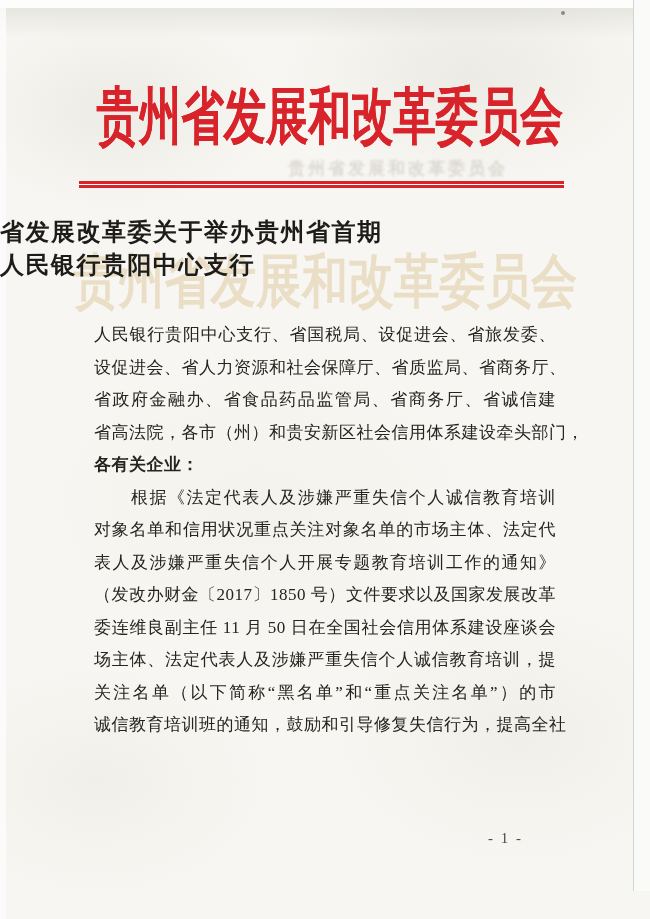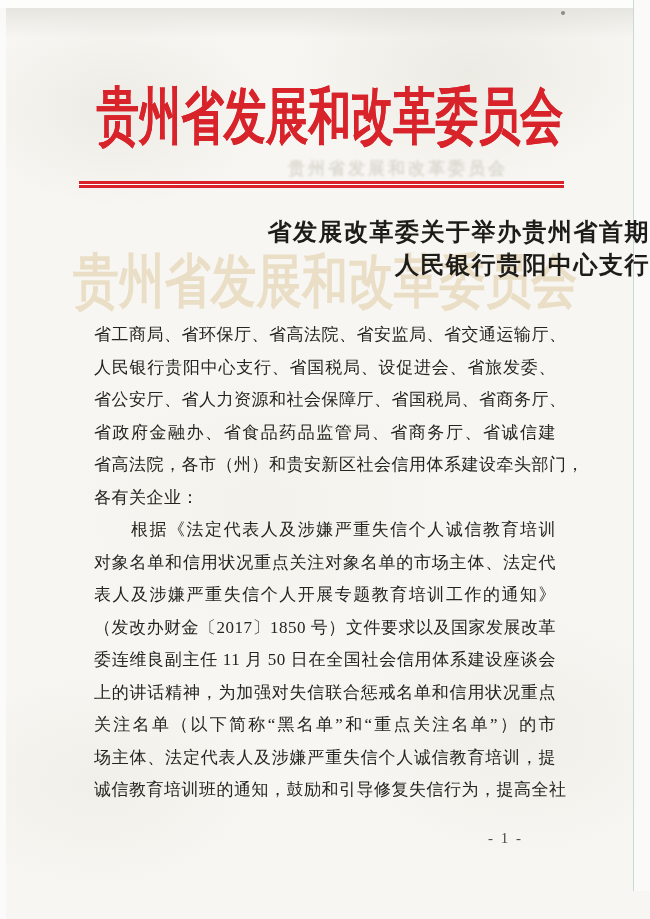--- a/index.html
+++ b/index.html
@@ -93,21 +93,21 @@
     filter: blur(0.6px);
     white-space: nowrap;
     transform: scaleX(0.79);
     transform-origin: 50% 50%;
   }
 
   
   .doc-title {
     position: absolute;
     top: 216px; left: 0; width: 650px;
-    text-align: right;
+    text-align: left;
     font-size: 24px;
     font-weight: 700;
     color: #1e1c19;
     line-height: 33px;
     letter-spacing: 1.5px;
   }
 
   
   .doc-body {
     position: absolute;
@@ -117,20 +117,21 @@
     line-height: 32.5px;
     letter-spacing: 0.5px;
   }
   .doc-body .bline {
     text-align: justify;
     text-align-last: justify;
     white-space: nowrap;
   }
   .doc-body .bline.no-just {
     text-align-last: left;
+    font-weight: bold;
   }
 
   
   .page-number {
     position: absolute;
     top: 830px; left: 488px;
     font-size: 15px;
     color: #4a4a4a;
     letter-spacing: 2px;
     white-space: nowrap;
@@ -154,32 +155,30 @@
   <div class="ghost-main">贵州省发展和改革委员会</div>
 
   <div class="red-rule"></div>
 
   <div class="doc-title">
     <div>省发展改革委关于举办贵州省首期</div>
     <div>人民银行贵阳中心支行</div>
   </div>
 
   <div class="doc-body">
-    <div class="bline">省工商局、省环保厅、省高法院、省安监局、省交通运输厅、</div>
     <div class="bline">人民银行贵阳中心支行、省国税局、设促进会、省旅发委、</div>
-    <div class="bline">省公安厅、省人力资源和社会保障厅、省国税局、省商务厅、</div>
+    <div class="bline">设促进会、省人力资源和社会保障厅、省质监局、省商务厅、</div>
     <div class="bline">省政府金融办、省食品药品监管局、省商务厅、省诚信建</div>
     <div class="bline">省高法院，各市（州）和贵安新区社会信用体系建设牵头部门，</div>
     <div class="bline no-just">各有关企业：</div>
     <div class="bline">　　根据《法定代表人及涉嫌严重失信个人诚信教育培训</div>
     <div class="bline">对象名单和信用状况重点关注对象名单的市场主体、法定代</div>
     <div class="bline">表人及涉嫌严重失信个人开展专题教育培训工作的通知》</div>
     <div class="bline">（发改办财金〔2017〕1850 号）文件要求以及国家发展改革</div>
     <div class="bline">委连维良副主任 11 月 50 日在全国社会信用体系建设座谈会</div>
-    <div class="bline">上的讲话精神，为加强对失信联合惩戒名单和信用状况重点</div>
+    <div class="bline">场主体、法定代表人及涉嫌严重失信个人诚信教育培训，提</div>
     <div class="bline">关注名单（以下简称“黑名单”和“重点关注名单”）的市</div>
-    <div class="bline">场主体、法定代表人及涉嫌严重失信个人诚信教育培训，提</div>
     <div class="bline">诚信教育培训班的通知，鼓励和引导修复失信行为，提高全社</div>
   </div>
 
   <div class="page-number">- 1 -</div>
 
 </div>
 
 </body></html>

